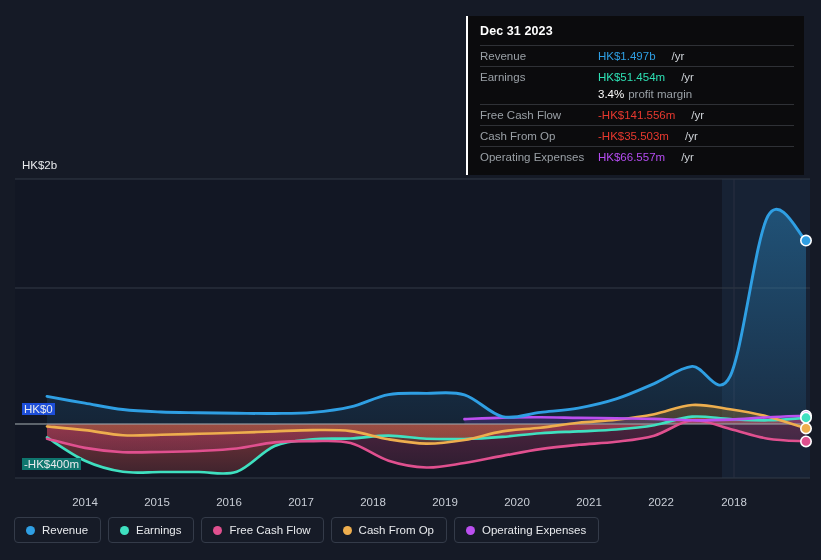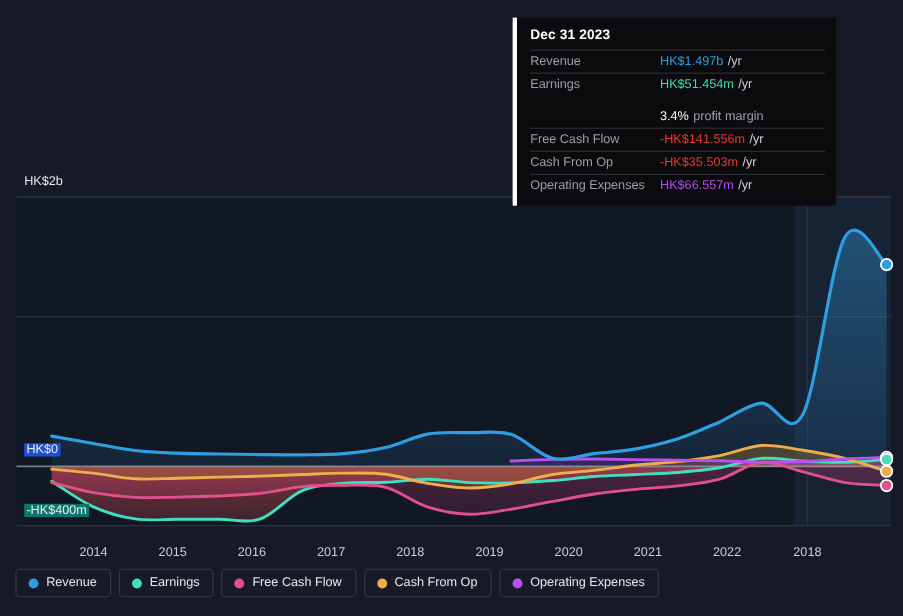--- a/index.html
+++ b/index.html
@@ -7,42 +7,42 @@
     width:821px;height:560px;overflow:hidden;position:relative;
     font-family:"Liberation Sans","DejaVu Sans",sans-serif;
     background:#151a26;
     color:#e8eaed;
     -webkit-font-smoothing:antialiased;
   }
   #chart-root{position:absolute;left:0;top:0;width:821px;height:560px;}
 
   
   .tooltip{
-    position:absolute;left:466px;top:16px;width:294px;
+    position:absolute;left:466px;top:16px;width:338px;
     background:#0b0b0d;
-    border-left:4px solid #ffffff;
+    border-left:2px solid #ffffff;
     box-sizing:border-box;
     padding:8px 10px 8px 12px;
     z-index:40;
   }
   .tt-date{
     font-size:12.5px;font-weight:bold;color:#ffffff;
     padding-bottom:7px;letter-spacing:.1px;
   }
   .tt-row{
     display:flex;align-items:baseline;
     border-top:1px solid #2f3136;
     padding:3px 0 3px 0;
     font-size:11.5px;line-height:14px;
     white-space:nowrap;
   }
   .tt-row.nb{border-top:none;padding-top:0;}
   .tt-label{color:#9aa0a6;width:118px;flex:0 0 118px;}
   .tt-val{font-weight:normal;}
-  .tt-unit{color:#cfd3d8;font-weight:normal;margin-left:4px;}
+  .tt-unit{color:#cfd3d8;font-weight:normal;margin-left:16px;}
   .tt-sub{color:#9aa0a6;font-weight:normal;margin-left:4px;}
 
   
   .ylab{position:absolute;font-size:11.5px;color:#e8eaed;z-index:12;white-space:nowrap;}
   .ylab-top{left:22px;top:159px;}
   .ylab-zero{left:22px;top:403px;background:#1d4ed8;padding:0 2px;}
   .ylab-bot{left:22px;top:458px;background:#0f766e;padding:0 2px;}
   .xlab{position:absolute;font-size:11.5px;color:#c9ced6;top:484px;transform:translateX(-50%);white-space:nowrap;margin-top:12px;}
 
   
@@ -157,21 +157,21 @@
           <span class="tt-val" style="color: rgb(47, 159, 227);">HK$1.497b</span>
           <span class="tt-unit">/yr</span>
         </div>
         <div class="tt-row">
           <span class="tt-label">Earnings</span>
           <span class="tt-val" style="color: rgb(46, 224, 180);">HK$51.454m</span>
           <span class="tt-unit">/yr</span>
         </div>
         <div class="tt-row nb">
           <span class="tt-label"></span>
-          <span class="tt-val" style="color: rgb(255, 255, 255); margin-top: 12px;">3.4%</span>
+          <span class="tt-val" style="color: rgb(255, 255, 255);">3.4%</span>
           <span class="tt-sub">profit margin</span>
         </div>
         <div class="tt-row">
           <span class="tt-label">Free Cash Flow</span>
           <span class="tt-val" style="color: rgb(232, 57, 47);">-HK$141.556m</span>
           <span class="tt-unit">/yr</span>
         </div>
         <div class="tt-row">
           <span class="tt-label">Cash From Op</span>
           <span class="tt-val" style="color: rgb(232, 57, 47);">-HK$35.503m</span>

